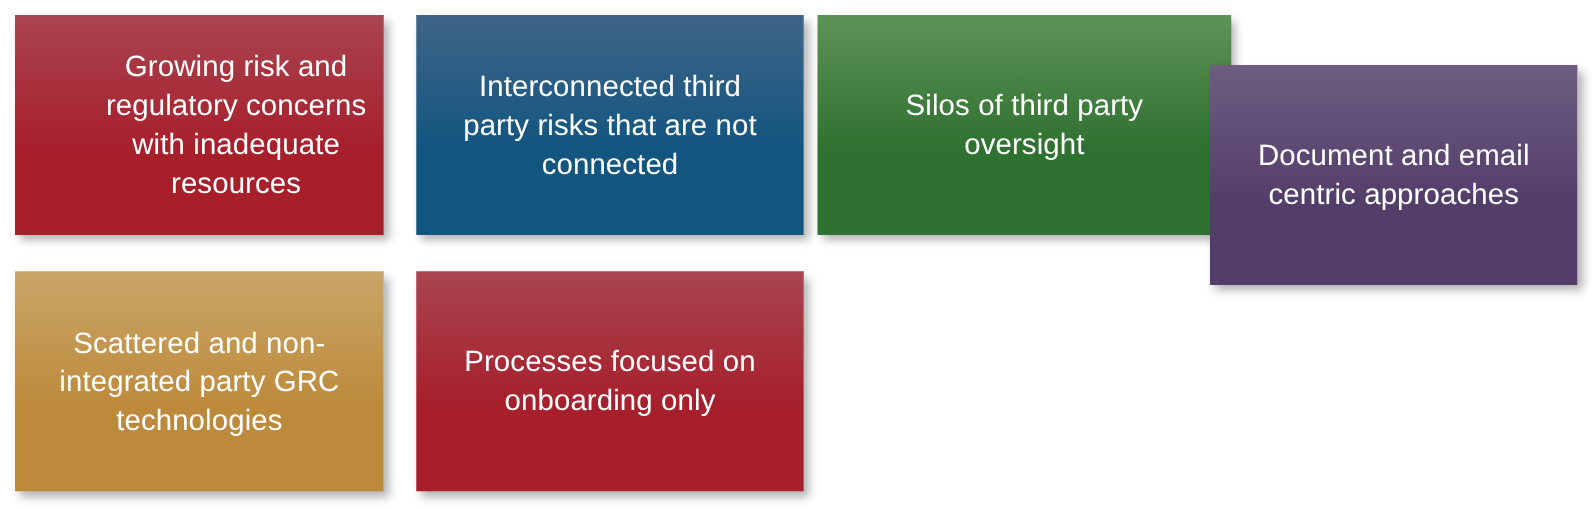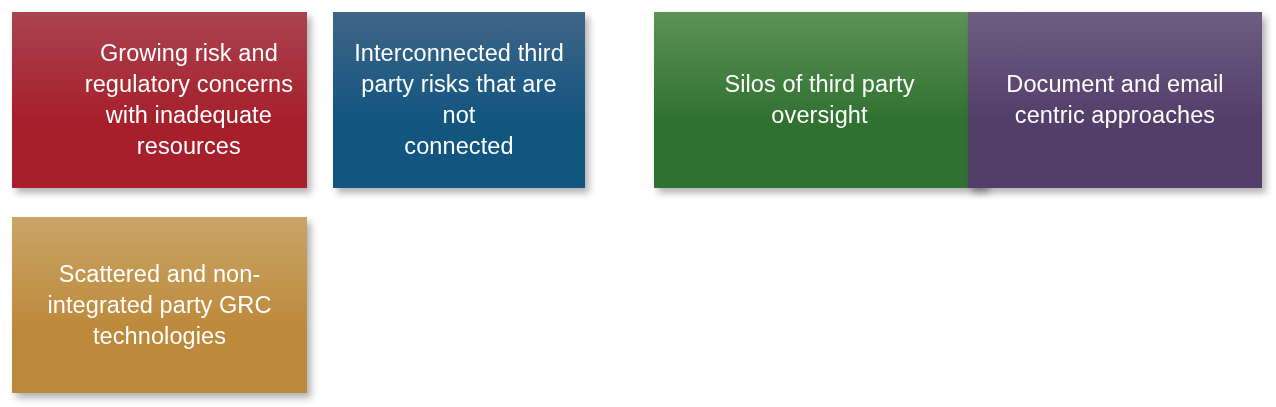--- a/index.html
+++ b/index.html
@@ -36,23 +36,23 @@
     line-height: 31px;
     text-align: center;
     letter-spacing: 0.1px;
     white-space: pre-line;
     font-weight: 400;
   }
   
   .r0 { top: 12px;  height: 176px; }
   .r1 { top: 217px; height: 176px; }
   .c0 { left: 12px;  width: 295px; }
-  .c1 { left: 333px; width: 252px; }
+  .c1 { left: 333px; width: 310px; }
   .c2 { left: 654px; width: 331px; }
-  .c3 { left: 968px; width: 294px; }
+  .c3 { left: 968px; width: 294px; margin-top: 40px; }
 </style>
 </head>
 <body style="background: rgb(255, 255, 255);">
 
 <div id="tile-grid">
 
   <div class="tile r0 c0" style="background: linear-gradient(rgb(169, 68, 80) 0%, rgb(166, 31, 43) 62%, rgb(166, 31, 43) 100%); justify-content: flex-end;">
     <span class="tile-label">Growing risk and
 regulatory concerns
 with inadequate
@@ -74,16 +74,20 @@
     <span class="tile-label">Document and email
 centric approaches</span>
   </div>
 
   <div class="tile r1 c0" style="background: linear-gradient(rgb(201, 165, 104) 0%, rgb(189, 138, 59) 62%, rgb(189, 138, 59) 100%);">
     <span class="tile-label">Scattered and non-
 integrated party GRC
 technologies</span>
   </div>
 
+  <div class="tile r1 c1" style="background: linear-gradient(rgb(169, 68, 80) 0%, rgb(166, 31, 43) 62%, rgb(166, 31, 43) 100%);">
+    <span class="tile-label">Processes focused on
+onboarding only</span>
+  </div>
 
 
 
 </div>
 
 </body></html>

